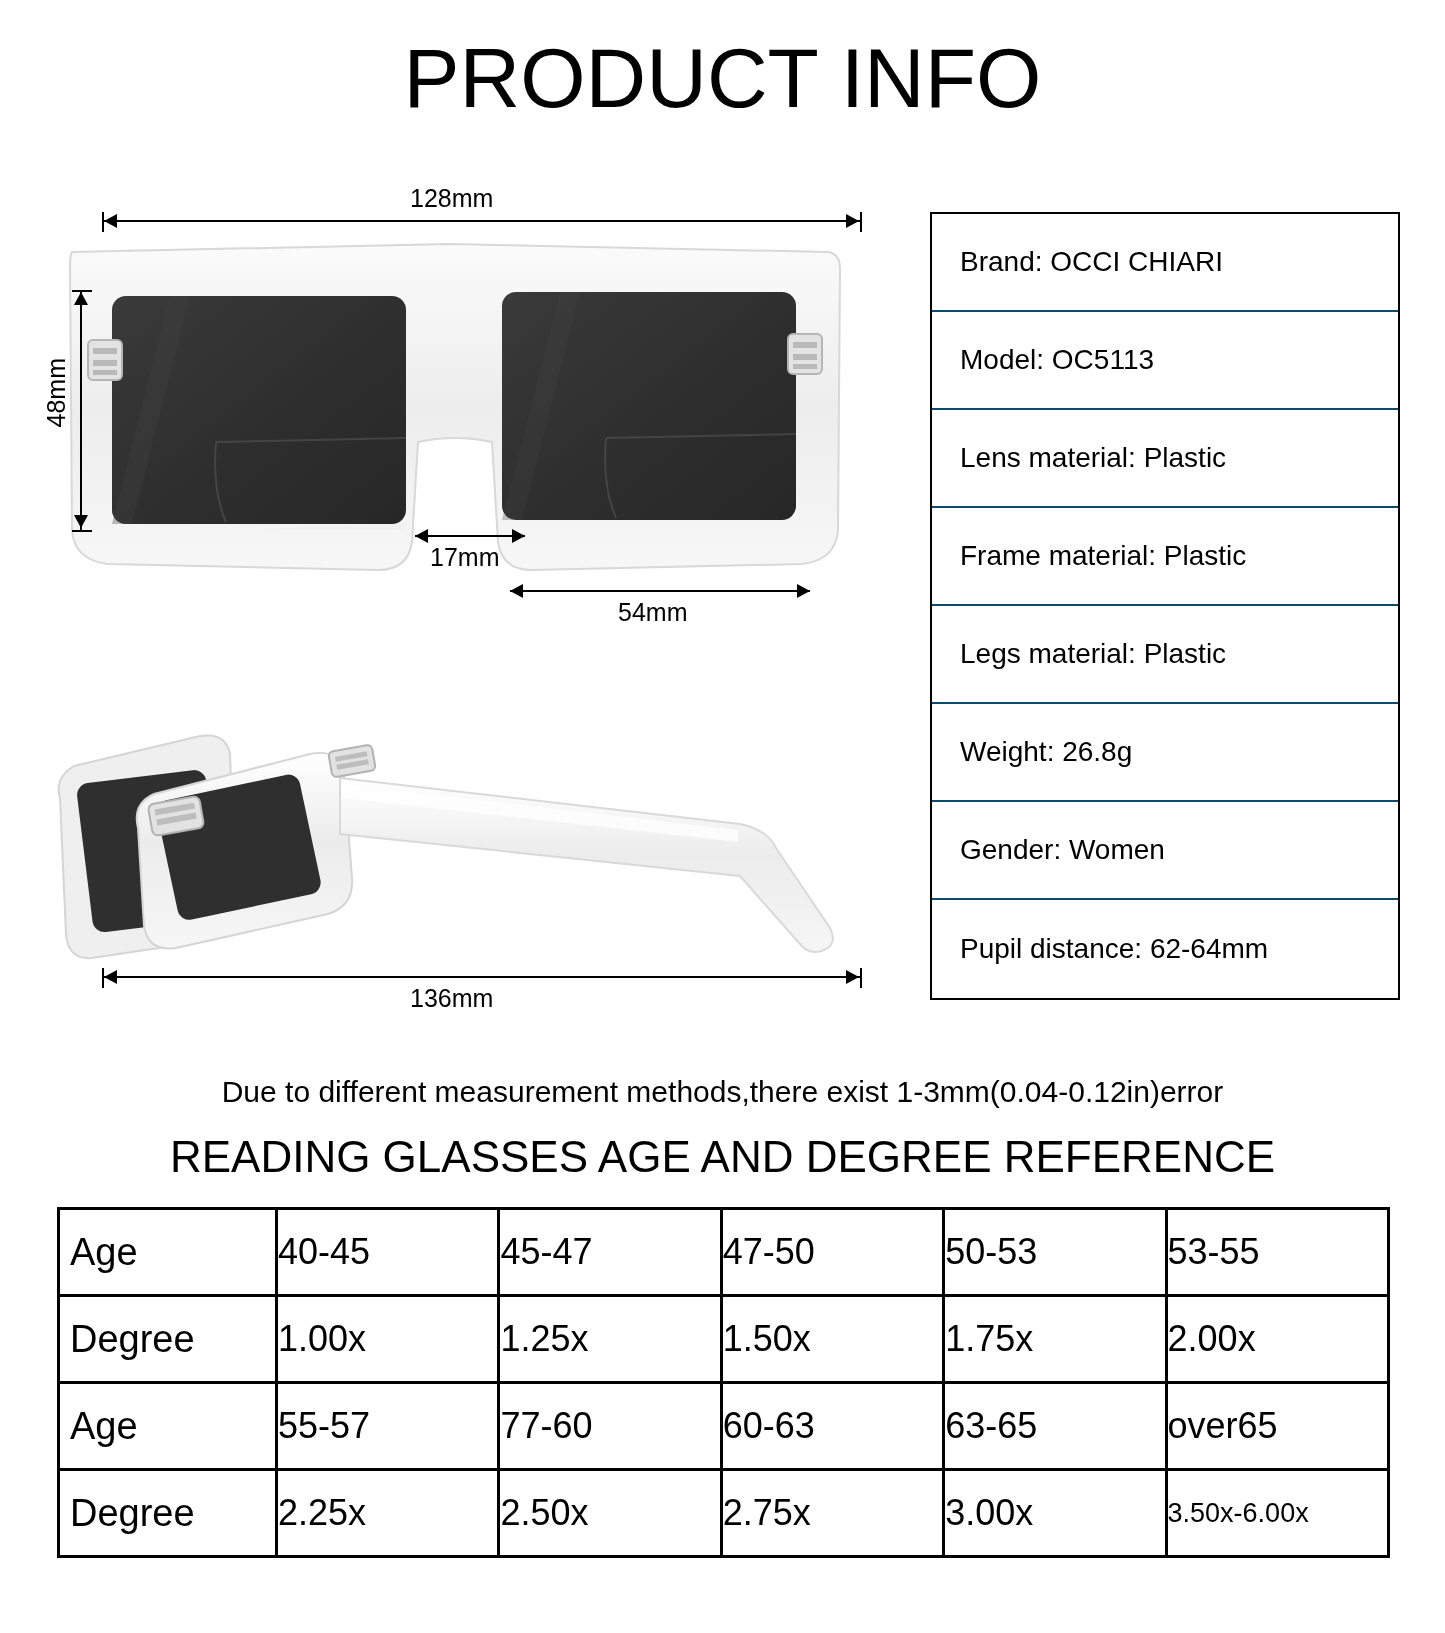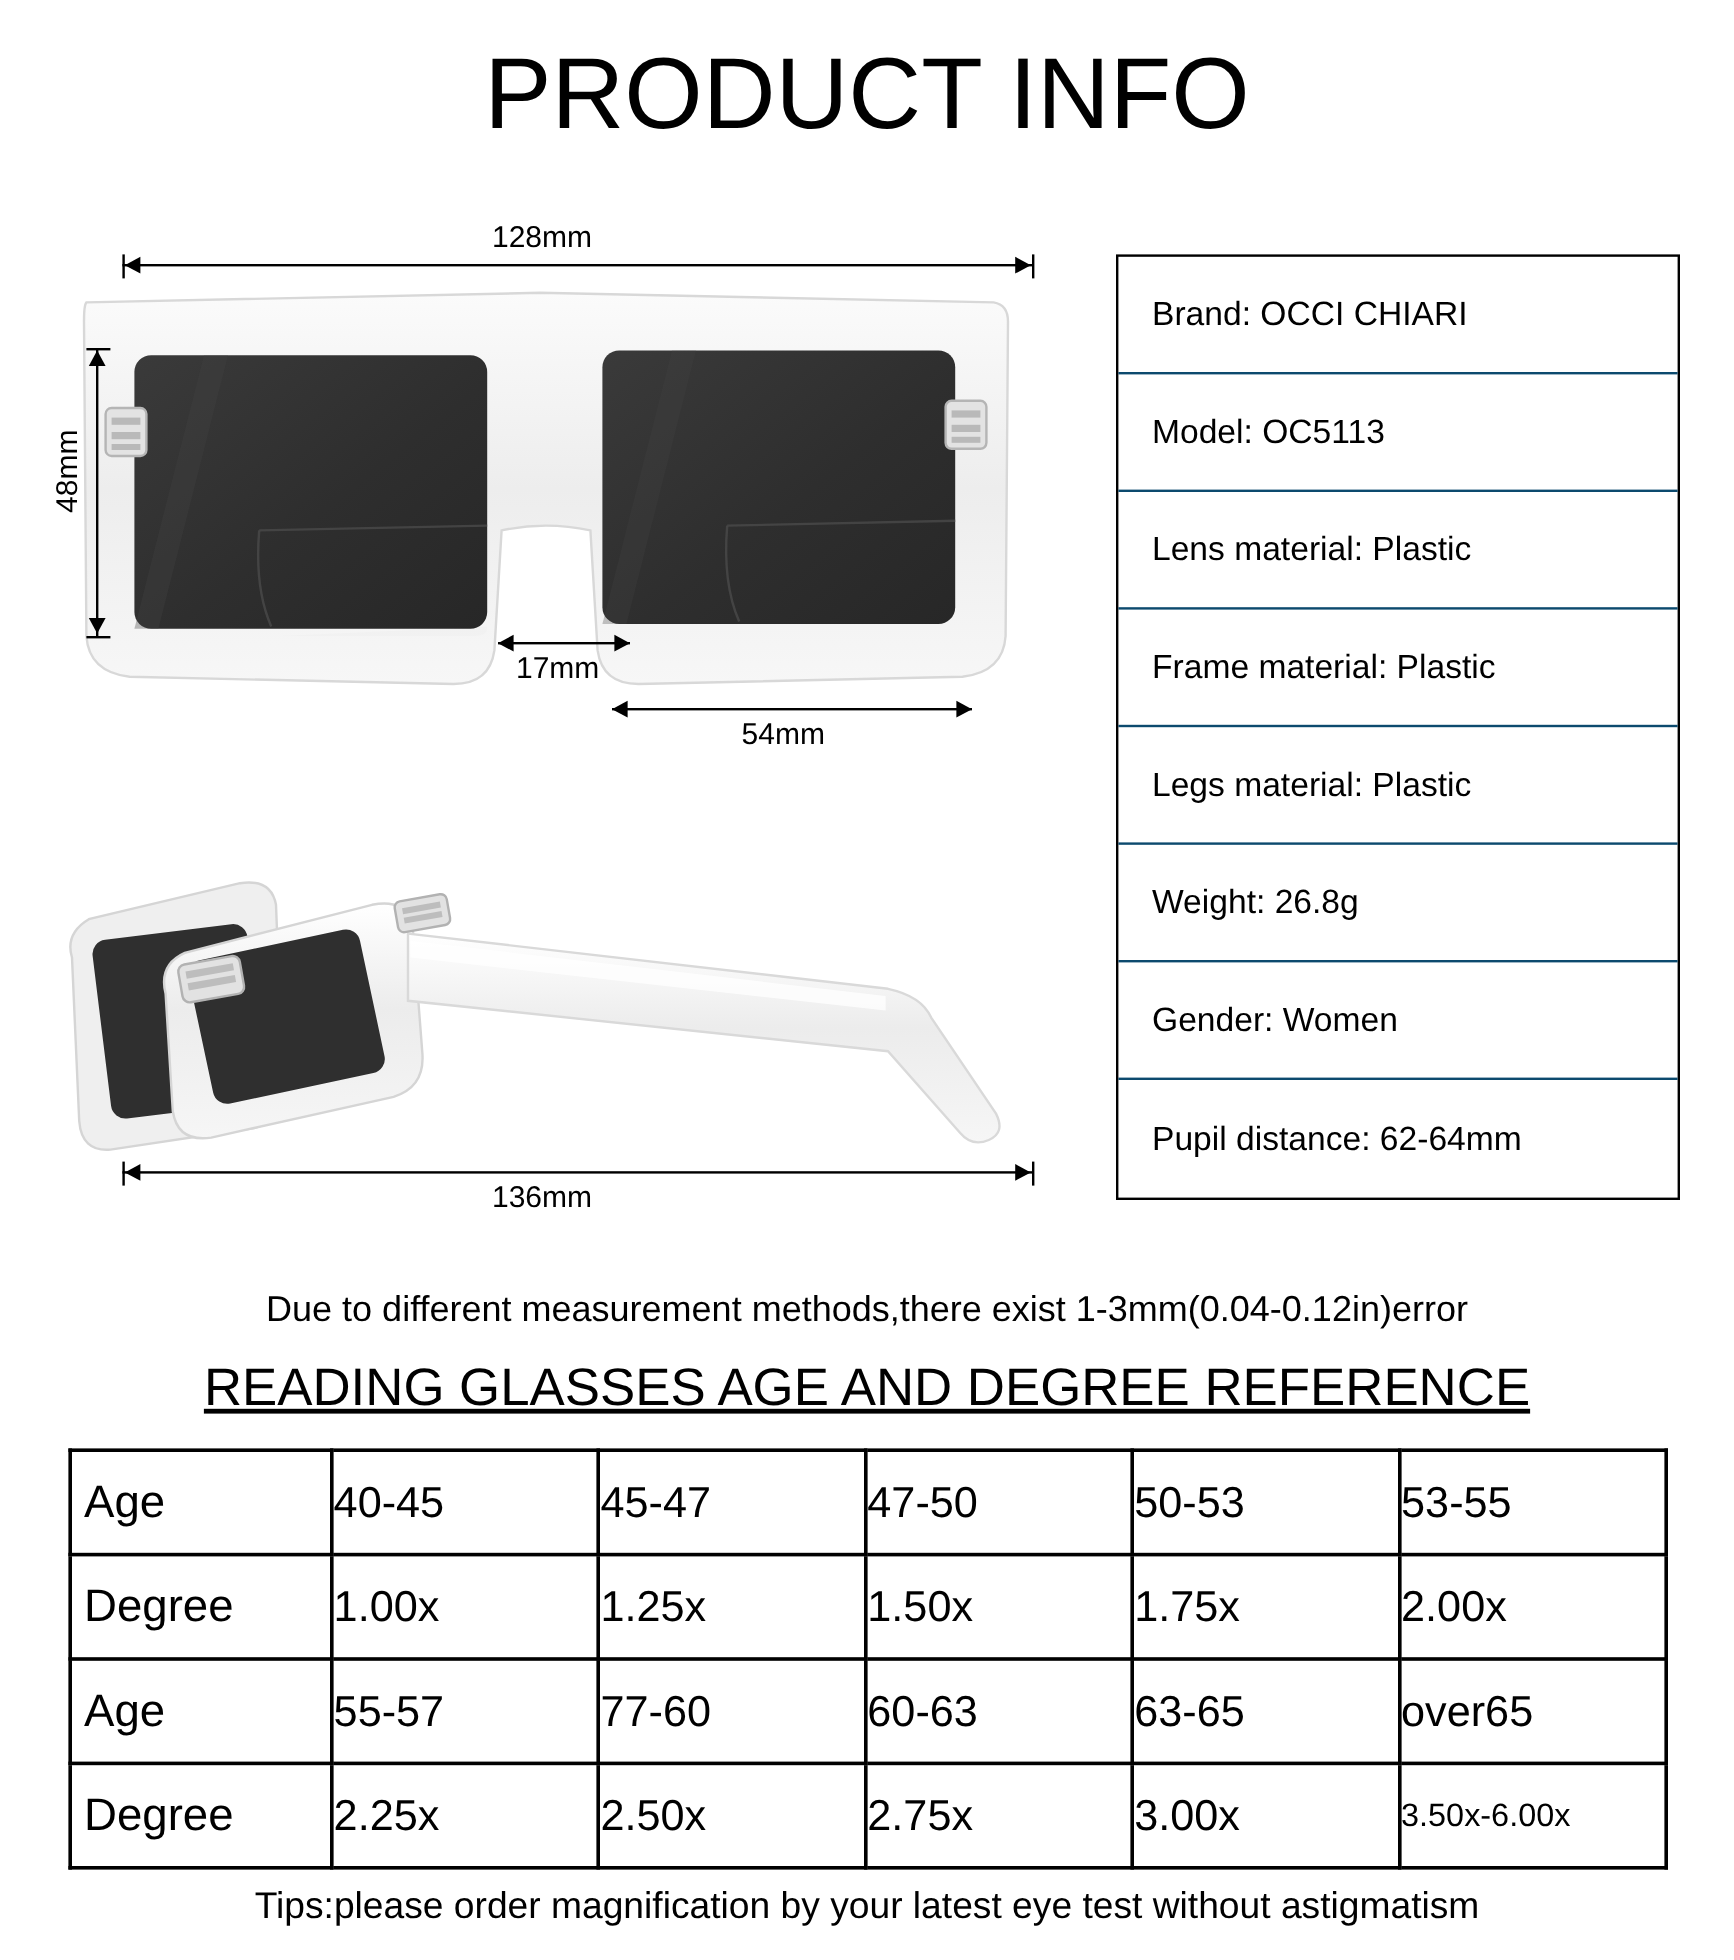--- a/index.html
+++ b/index.html
@@ -137,21 +137,20 @@
 
   
   .ref-heading {
     position: absolute;
     left: 0;
     top: 1135px;
     width: 1445px;
     text-align: center;
     font-size: 44px;
     line-height: 1;
-    text-decoration: underline;
   }
 
   
   .ref-table {
     position: absolute;
     left: 57px;
     top: 1207px;
     width: 1333px;
     border-collapse: collapse;
     table-layout: fixed;
@@ -362,15 +361,14 @@
         <td class="label">Degree</td>
         <td>2.25x</td>
         <td>2.50x</td>
         <td>2.75x</td>
         <td>3.00x</td>
         <td class="small">3.50x-6.00x</td>
       </tr>
     </tbody>
   </table>
 
-  <div class="tips">Tips:please order magnification by your latest eye test without astigmatism</div>
 
 </div>
 
 </body></html>

